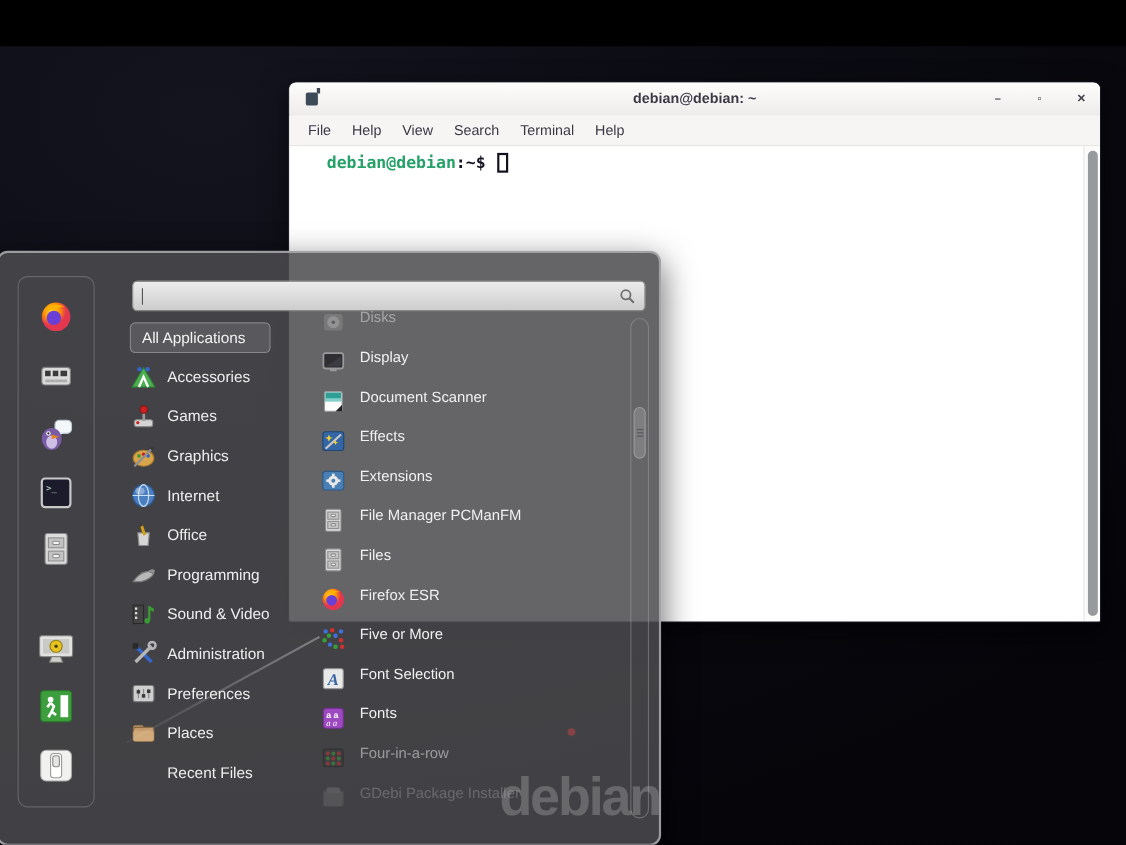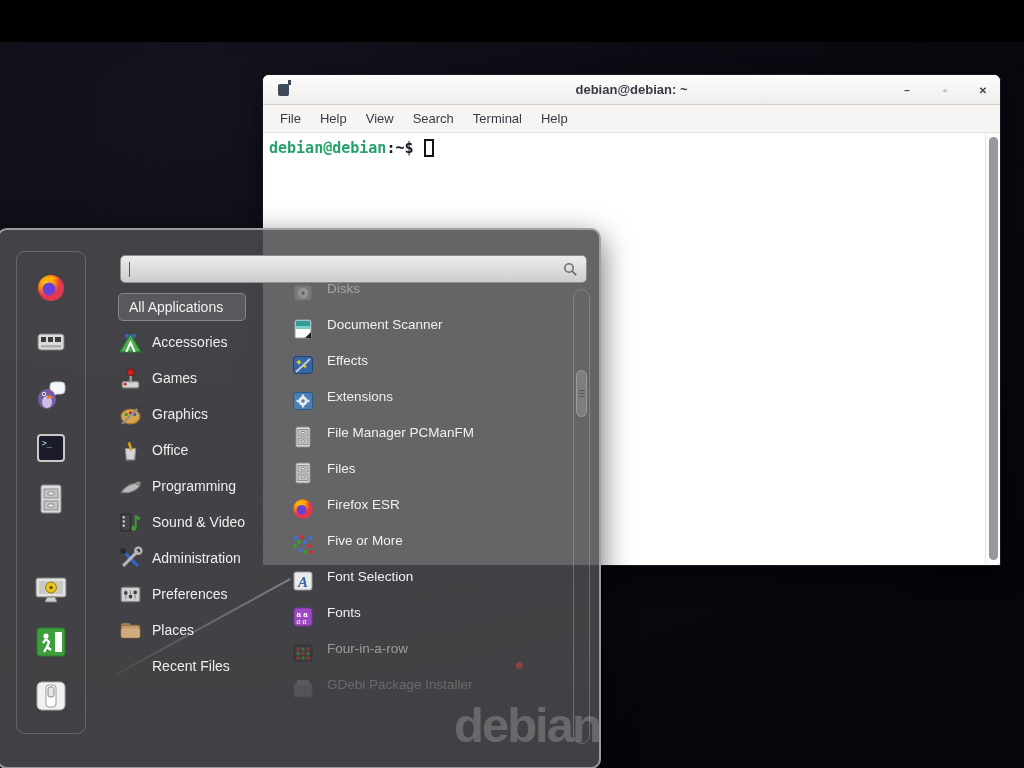--- a/index.html
+++ b/index.html
@@ -26,21 +26,21 @@
   .title { position:absolute; left:0; right:0; text-align:center;
     font-size:13px; font-weight:bold; color:#3d3846; }
   .tb-appicon { width:11px; height:12px; margin-left:15px; background:#3e4a57;
     border-radius:2px; position:relative; z-index:1; }
   .tb-appicon:after{ content:""; position:absolute; right:-2px; top:-4px; width:3px; height:5px; background:#3e4a57;}
   .controls { position:absolute; right:10px; top:0; height:30px; display:flex; gap:24px; align-items:center; }
   .wbtn { font-size:10px; color:#44414c; width:14px; text-align:center; cursor:default; font-weight:bold;}
   .menubar { height:28px; background:#f6f5f3; border-bottom:1px solid #e4e1dd;
     display:flex; align-items:center; gap:9px; padding-left:12px; }
   .menubar span { font-size:13px; color:#3d3846; padding:3px 5px; }
-  .termbody { position:relative; height:431px; background:#fff; border-radius:0 0 1px 1px; }
+  .termbody { position:relative; height:431px; background:#fff; border-radius:0 0 1px 1px;padding-left:28px; }
   .promptline { padding:6px 6px; font-family:"DejaVu Sans Mono", monospace;
     font-size:15px; font-weight:bold; white-space:pre; }
   .p-user { color:#26a269; }
   .p-rest { color:#171421; }
   .cursor { display:inline-block; width:10px; height:18px; border:2px solid #12121e;
     margin-left:10px; vertical-align:-4px; background:transparent; }
   .tscroll { position:absolute; top:0; right:0; width:15px; height:100%;
     background:#fbfbfa; border-left:1px solid #e6e6e4; }
   .tthumb { position:absolute; top:4px; bottom:4px; left:3px; width:9px;
     background:#97999c; border-radius:5px; }
@@ -243,20 +243,29 @@
           <circle cx="8" cy="12" r="1.6" fill="#3a9b35"></circle>
             <circle cx="12" cy="10.5" r="1.6" fill="#cc2222"></circle>
             <circle cx="16" cy="12" r="1.6" fill="#3465c9"></circle>
           <line x1="4" y1="21" x2="20" y2="5" stroke="#8f8f8f" stroke-width="2"></line>
           <line x1="18.5" y1="6.5" x2="21" y2="4" stroke="#3a3a3a" stroke-width="3"></line>
         </svg>
         <span>Graphics</span>
       </div>
       <div class="catrow">
         <svg class="cicon" viewBox="0 0 24 24">
+          <circle cx="12" cy="12" r="9.5" fill="#4a7fc1" stroke="#2a5a91"></circle>
+          <ellipse cx="12" cy="12" rx="4.5" ry="9.5" fill="none" stroke="#cfe0f5"></ellipse>
+          <line x1="2.5" y1="12" x2="21.5" y2="12" stroke="#cfe0f5"></line>
+          <ellipse cx="9" cy="8" rx="4" ry="3" fill="rgba(255,255,255,0.35)"></ellipse>
+        </svg>
+        <span>Internet</span>
+      </div>
+      <div class="catrow">
+        <svg class="cicon" viewBox="0 0 24 24">
           <path d="M7 10 L17 10 L16 21 L8 21 Z" fill="#d5d5d5" stroke="#8a8a8a"></path>
           <line x1="10" y1="3" x2="13" y2="12" stroke="#d4a017" stroke-width="2.6"></line>
           <line x1="9.4" y1="2" x2="10.2" y2="4.2" stroke="#3a3a3a" stroke-width="2.6"></line>
         </svg>
         <span>Office</span>
       </div>
       <div class="catrow">
         <svg class="cicon" viewBox="0 0 24 24">
           <path d="M3 18 Q8 10 16 9 L21 11 Q18 16 10 18 Z" fill="#b8b8b8" stroke="#777"></path>
           <path d="M16 9 L21 11 L22 8 Q19 6 16 9Z" fill="#8f8f8f"></path>
@@ -310,20 +319,28 @@
     </div>
 
     <div class="apps">
       <div class="approw fade1">
         <svg class="aicon" viewBox="0 0 24 24">
           <rect x="3" y="4" width="18" height="16" rx="3" fill="#8f8f8f" stroke="#666"></rect>
           <circle cx="12" cy="12" r="5.5" fill="#c9c9c9"></circle>
             <circle cx="12" cy="12" r="1.6" fill="#555"></circle>
         </svg>
         <span>Disks</span>
+      </div>
+      <div class="approw">
+        <svg class="aicon" viewBox="0 0 24 24">
+          <rect x="3" y="4" width="18" height="14" rx="2" fill="#2e2e33" stroke="#9a9a9a" stroke-width="1.6"></rect>
+          <path d="M5 16 Q12 12 19 7 L19 16 Z" fill="#3c3c44"></path>
+          <rect x="9" y="18.5" width="6" height="2" fill="#9a9a9a"></rect>
+        </svg>
+        <span>Display</span>
       </div>
       <div class="approw">
         <svg class="aicon" viewBox="0 0 24 24">
           <rect x="4" y="3" width="16" height="18" rx="1.5" fill="#fdfdfd" stroke="#9a9a9a"></rect>
           <rect x="4.8" y="3.8" width="14.4" height="8" fill="#2e9e96"></rect>
           <rect x="4.8" y="9" width="14.4" height="2.8" fill="#7fd0ca"></rect>
           <path d="M20 21 L14 21 L20 15 Z" fill="#222"></path>
         </svg>
         <span>Document Scanner</span>
       </div>

